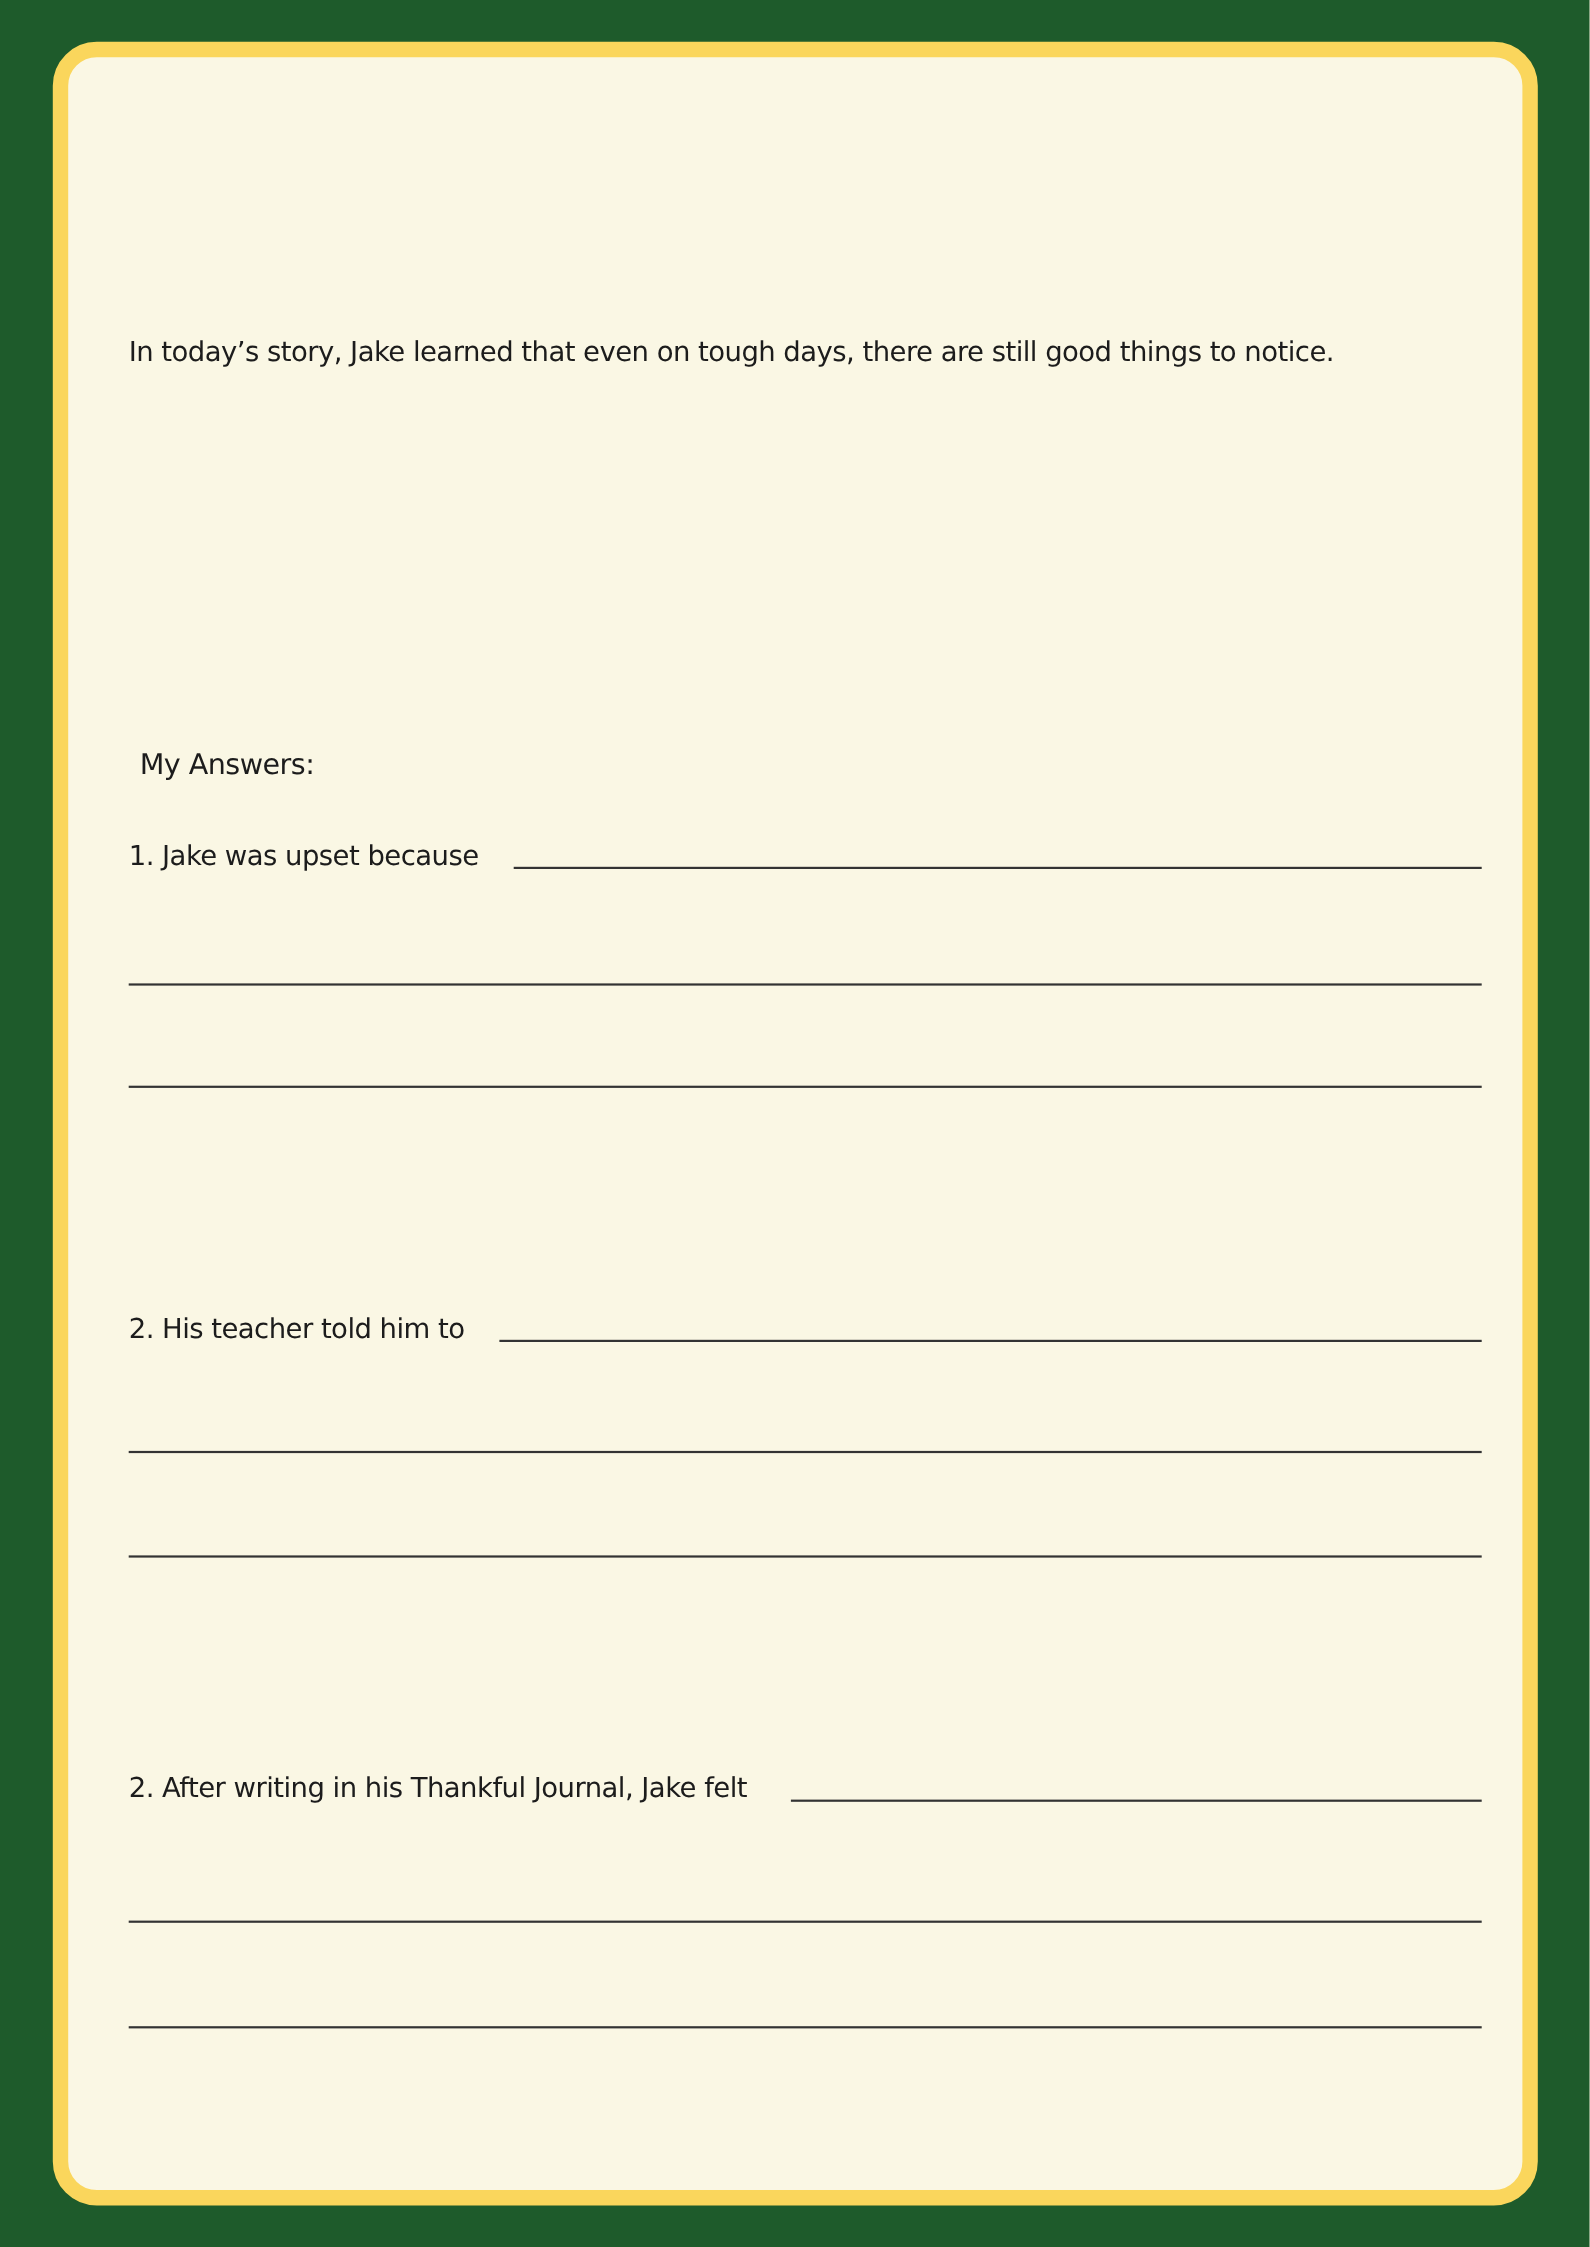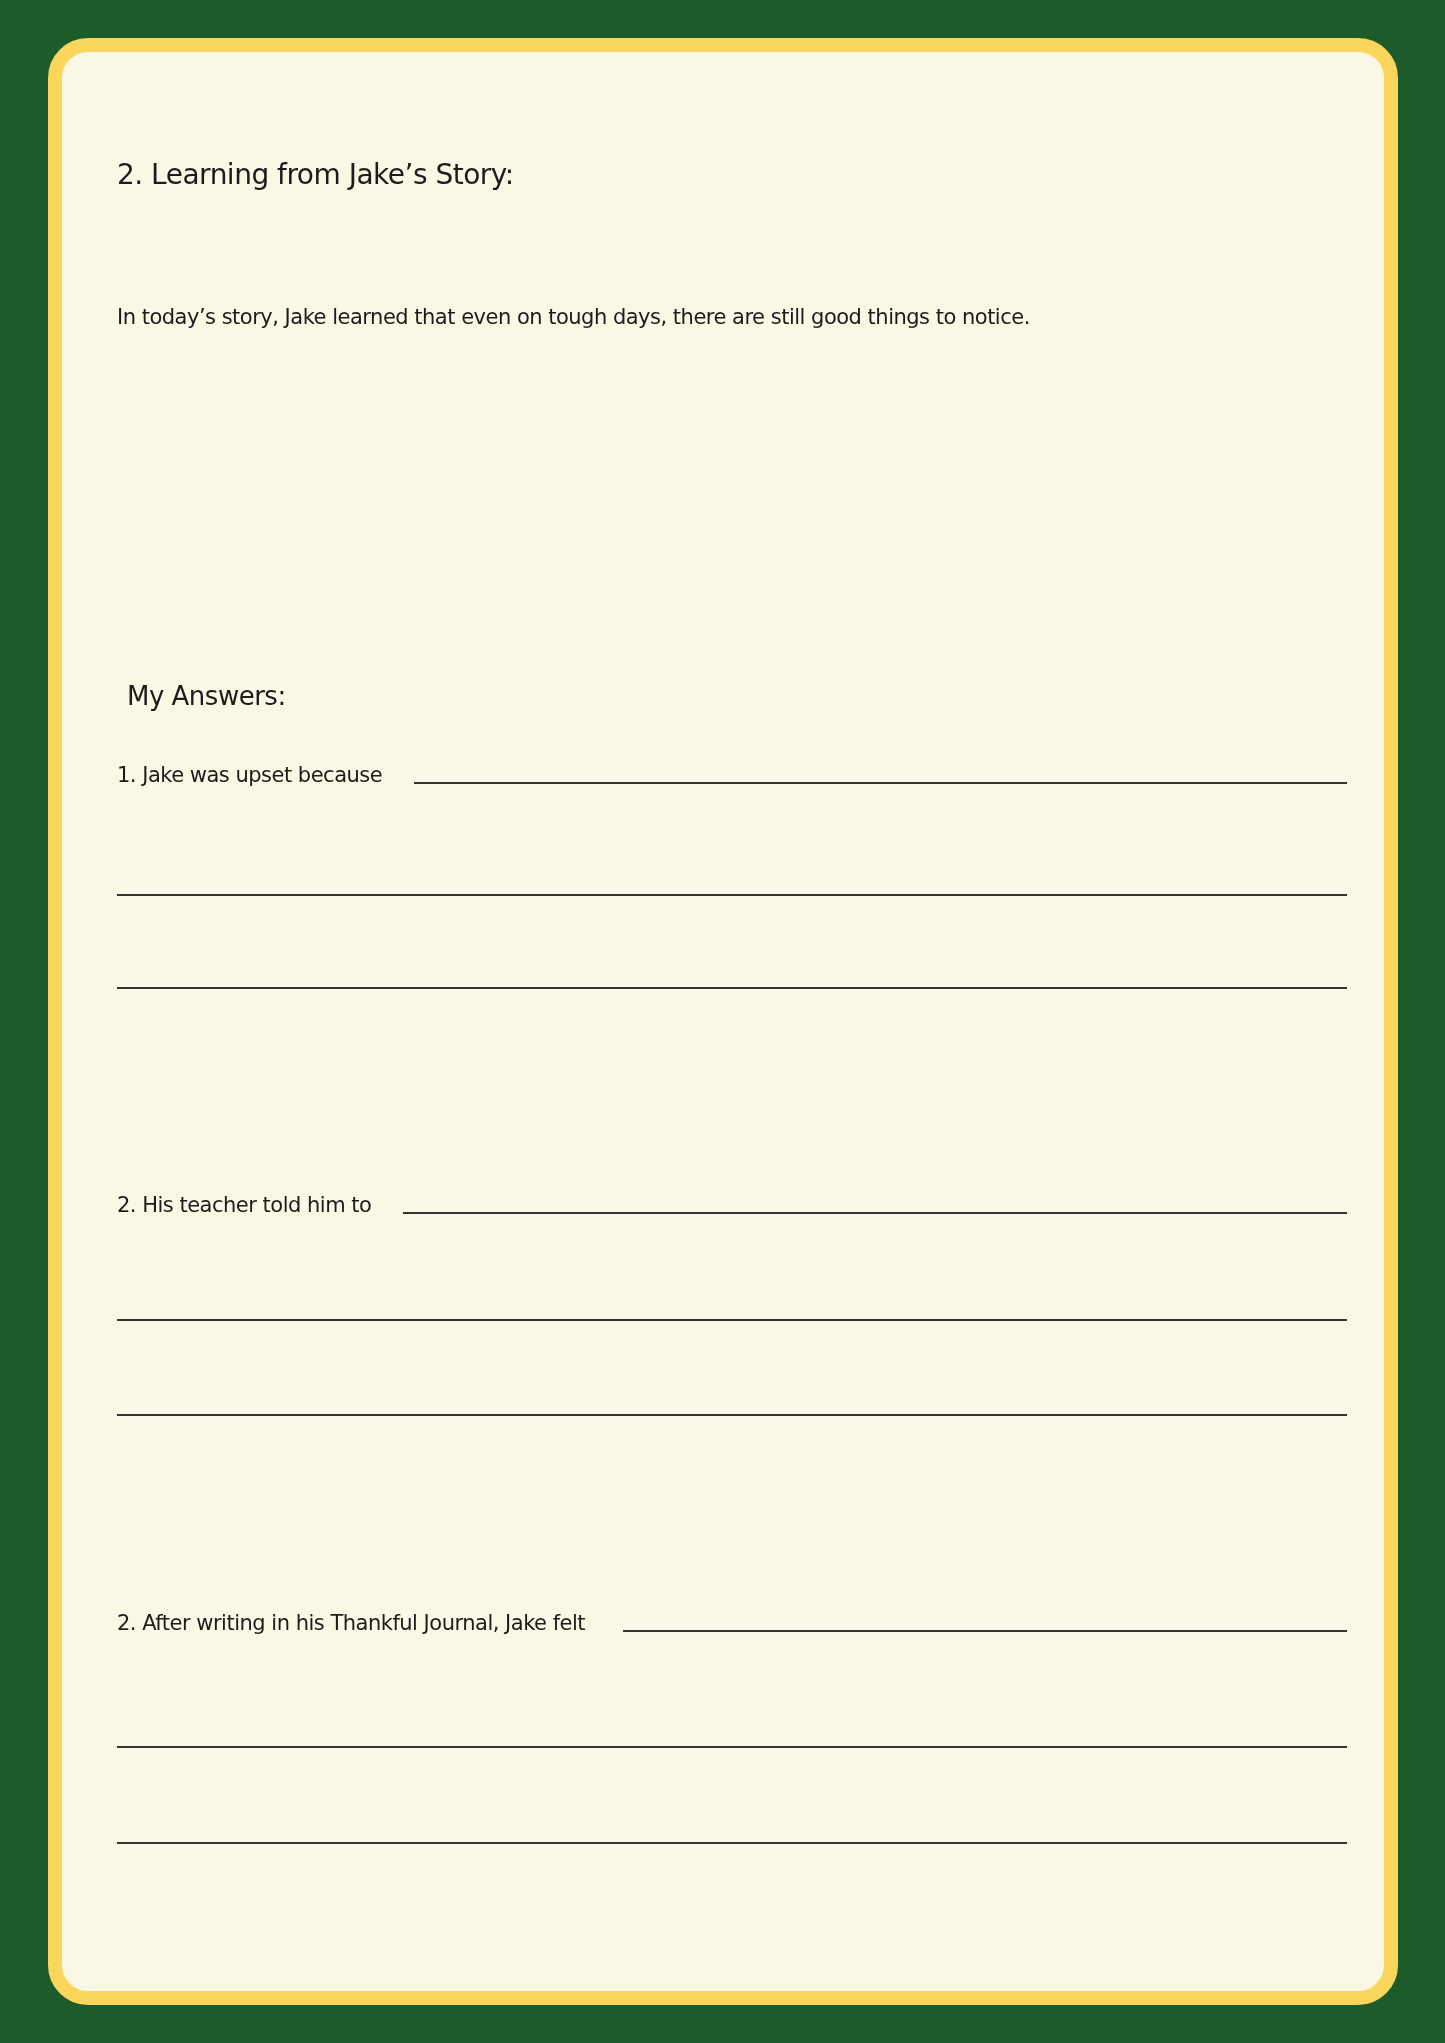--- a/index.html
+++ b/index.html
@@ -20,21 +20,21 @@
     top: 38px;
     width: 1322px;
     height: 1939px;
     background: #faf7e4;
     border: 14px solid #fad65c;
     border-radius: 40px;
   }
   .abs { position: absolute; }
   .txt {
     color: #1c1c1c;
-    font-size: 21px;
+    font-size: 25px;
     letter-spacing: -0.5px;
     white-space: pre;
     line-height: 1.3;
   }
   .title {
     left: 55px;
     top: 105px;
     font-size: 28px;
   }
   .intro {
@@ -84,21 +84,20 @@
   .wl-4 { top: 1362px; }
   .wl-5 { top: 1694px; }
   .wl-6 { top: 1790px; }
 </style>
 </head>
 <body>
 
 <div class="page">
   <div class="card">
 
-    <div class="abs txt title">2. Learning from Jake’s Story:</div>
 
     <div class="abs txt intro">In today’s story, Jake learned that even on tough days, there are still good things to notice.</div>
 
     <div class="abs txt questions">
     </div>
 
     <div class="abs txt answers-heading">My Answers:</div>
 
     <div class="abs answer-row row-1">
       <span class="txt prefix">1. Jake was upset because</span>

